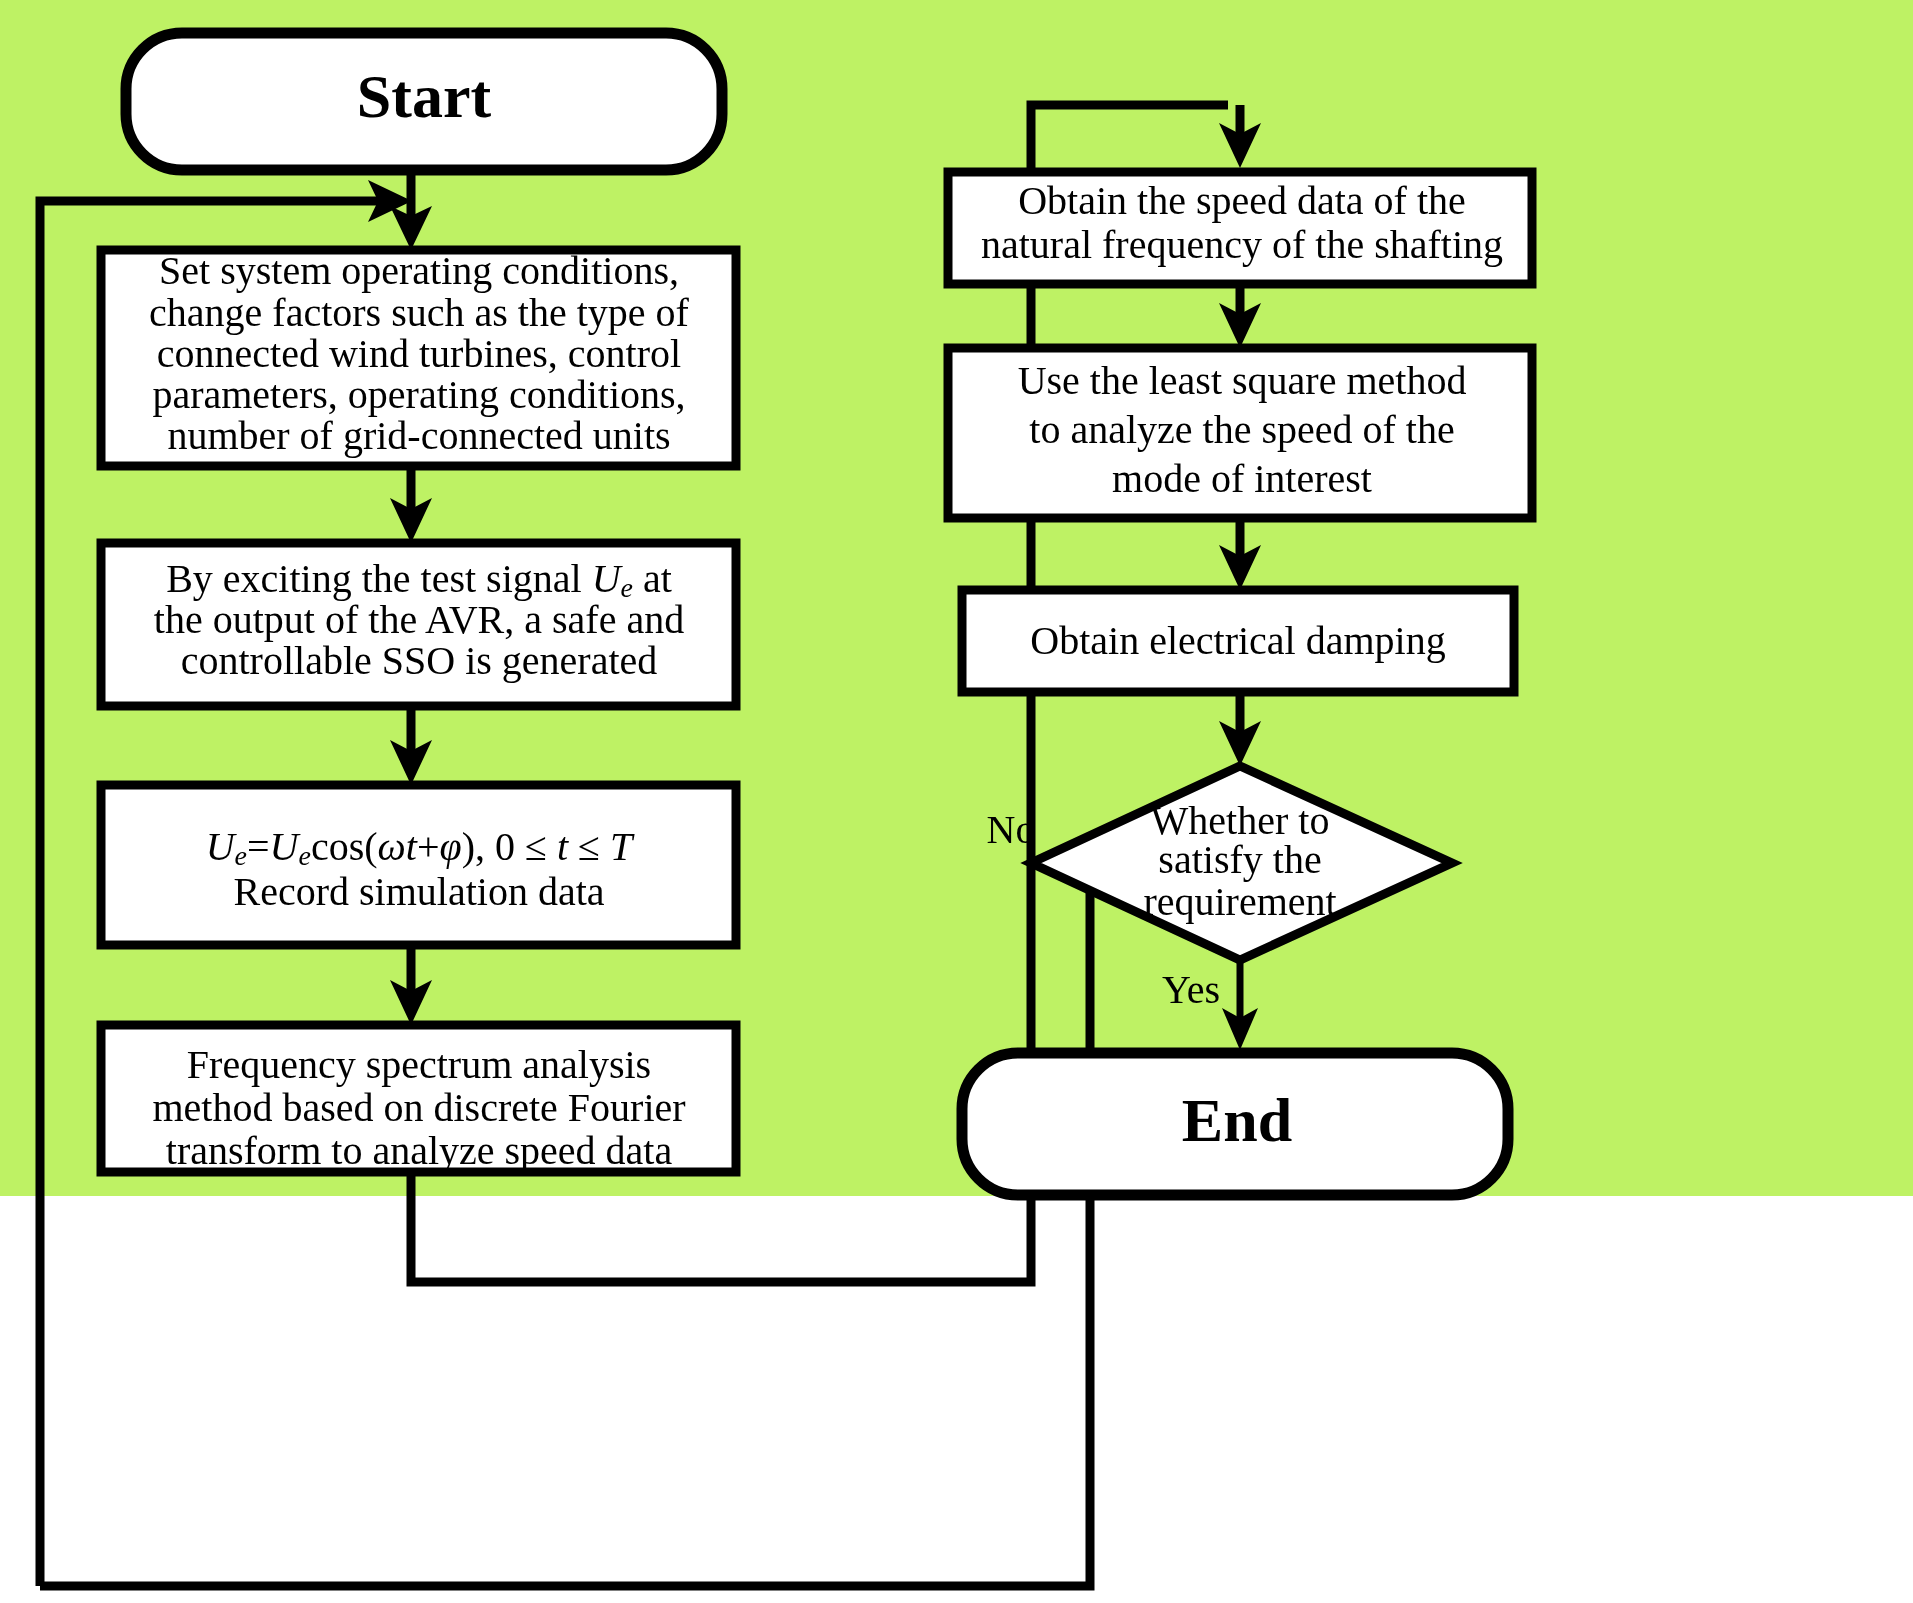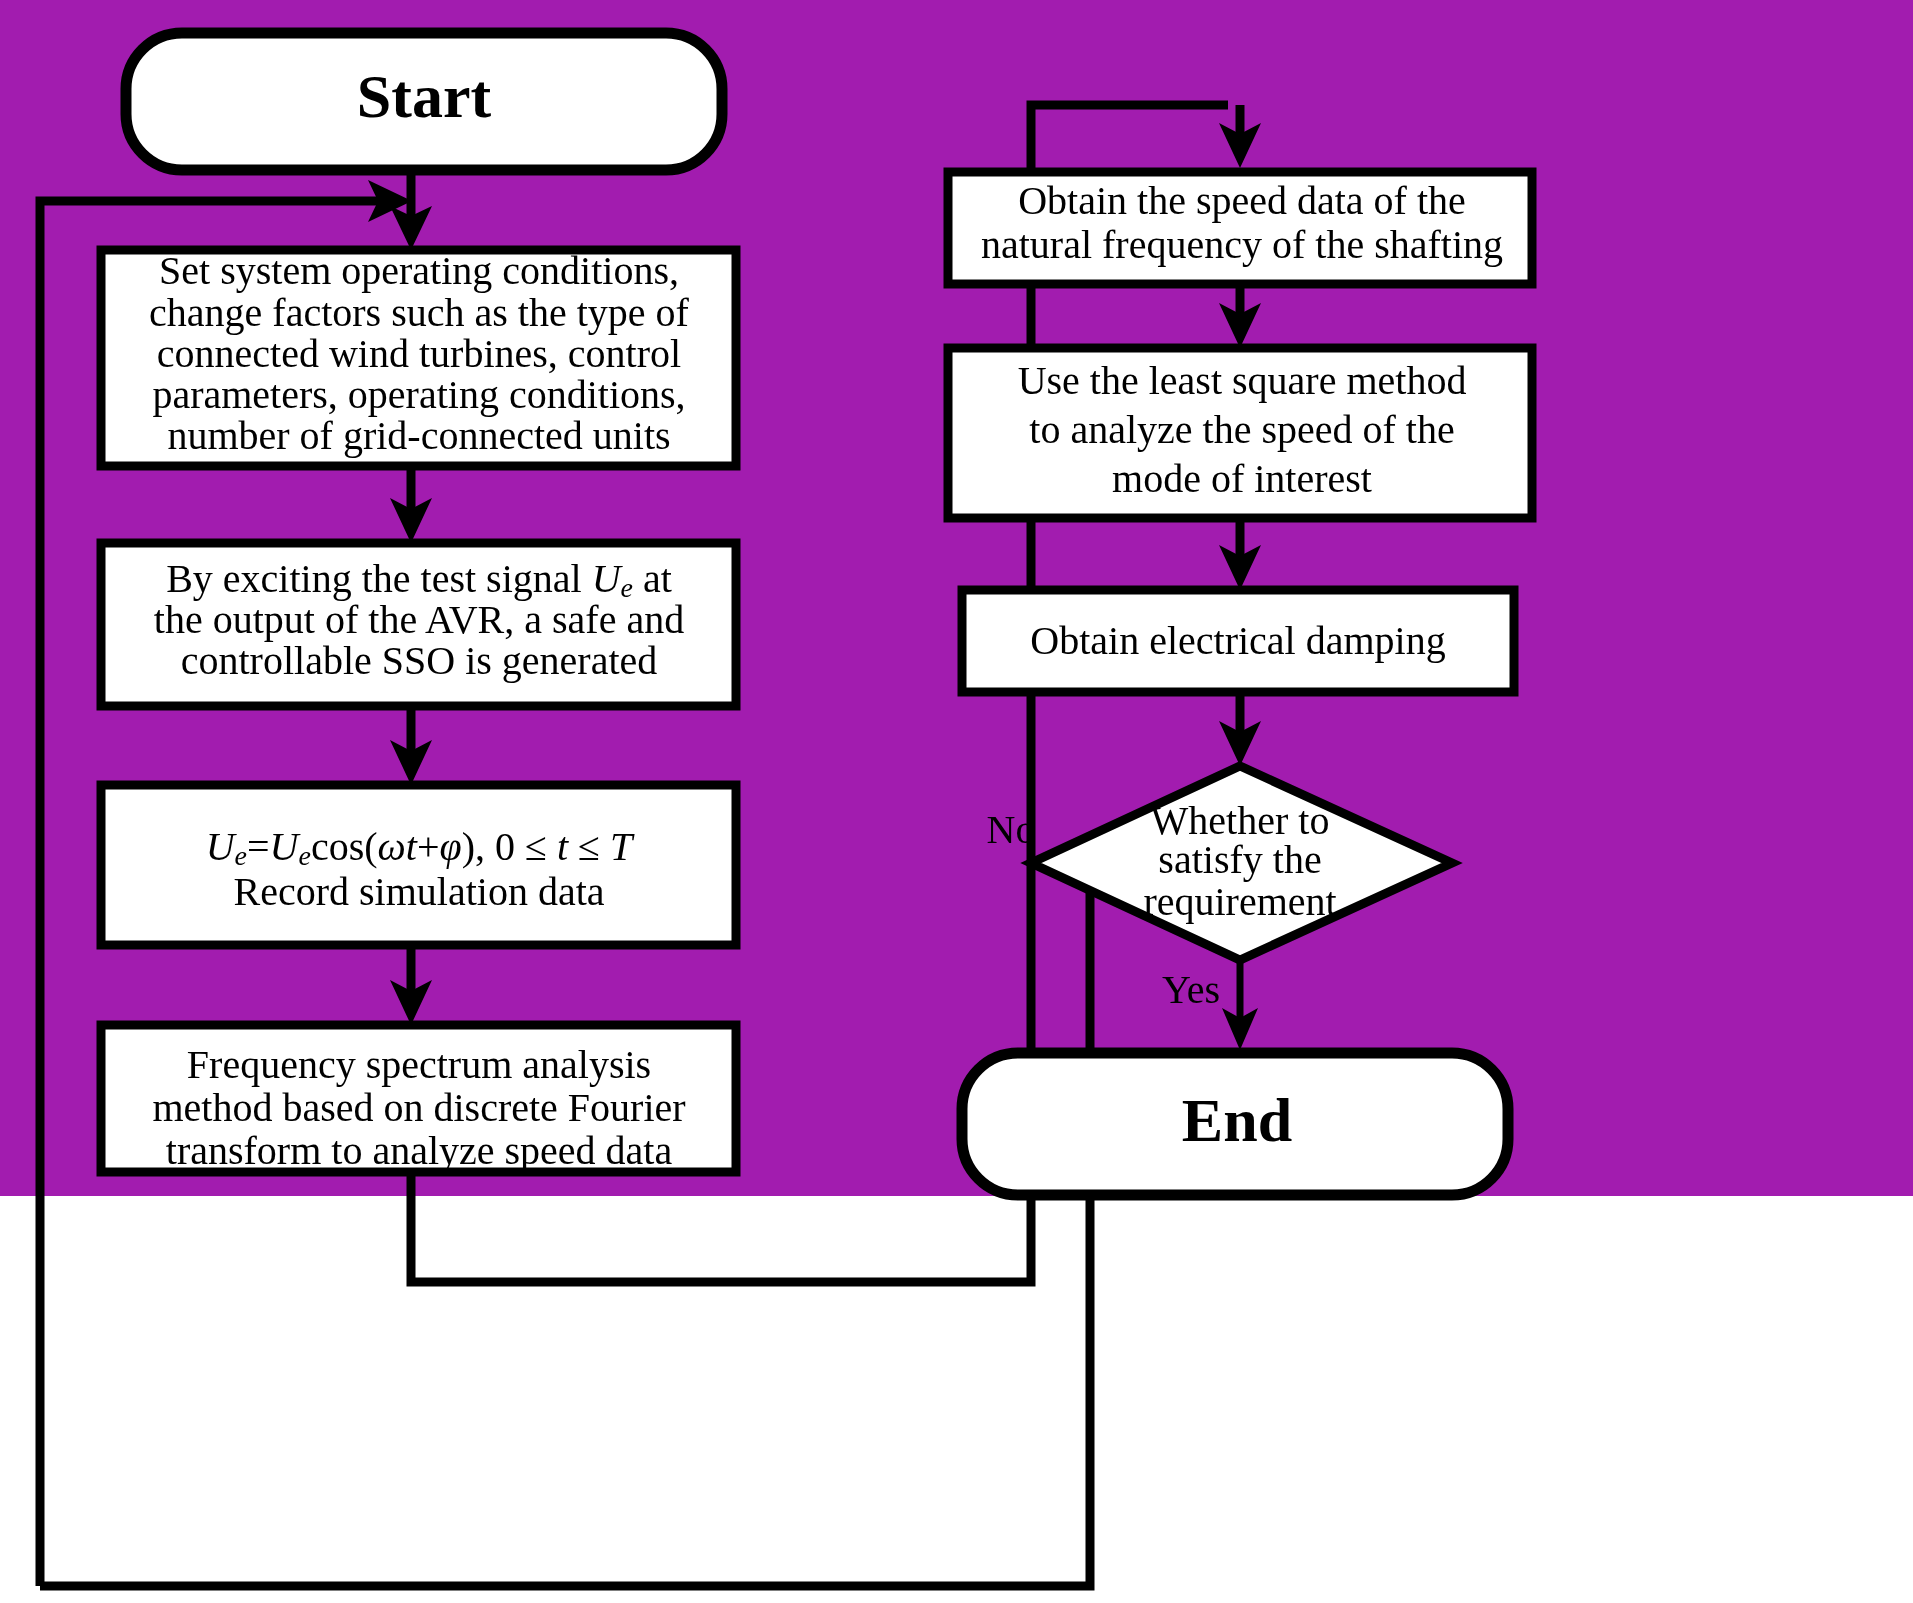--- a/index.html
+++ b/index.html
@@ -10,21 +10,21 @@
   body {
     width: 1913px;
     height: 1603px;
     font-family: "Liberation Serif", "DejaVu Serif", serif;
     overflow: hidden;
   }
   #flowchart-root {
     position: relative;
     width: 1913px;
     height: 1196px;
-    background: #a21caf;
+    background: #bef264;
     text-decoration: underline;
   }
   svg#flow-svg {
     position: absolute;
     top: 0;
     left: 0;
     width: 1913px;
     height: 1603px;
     display: block;
   }

